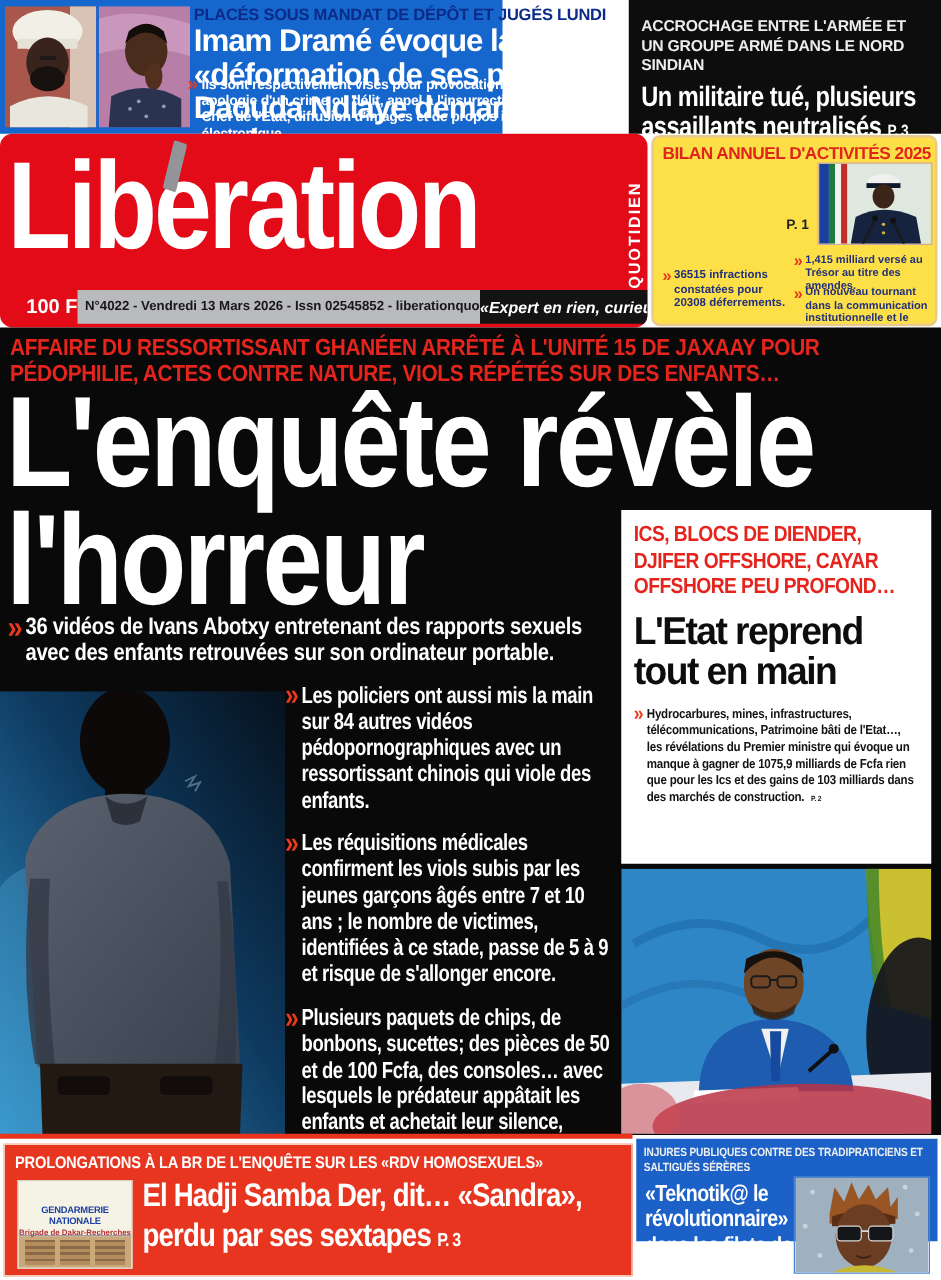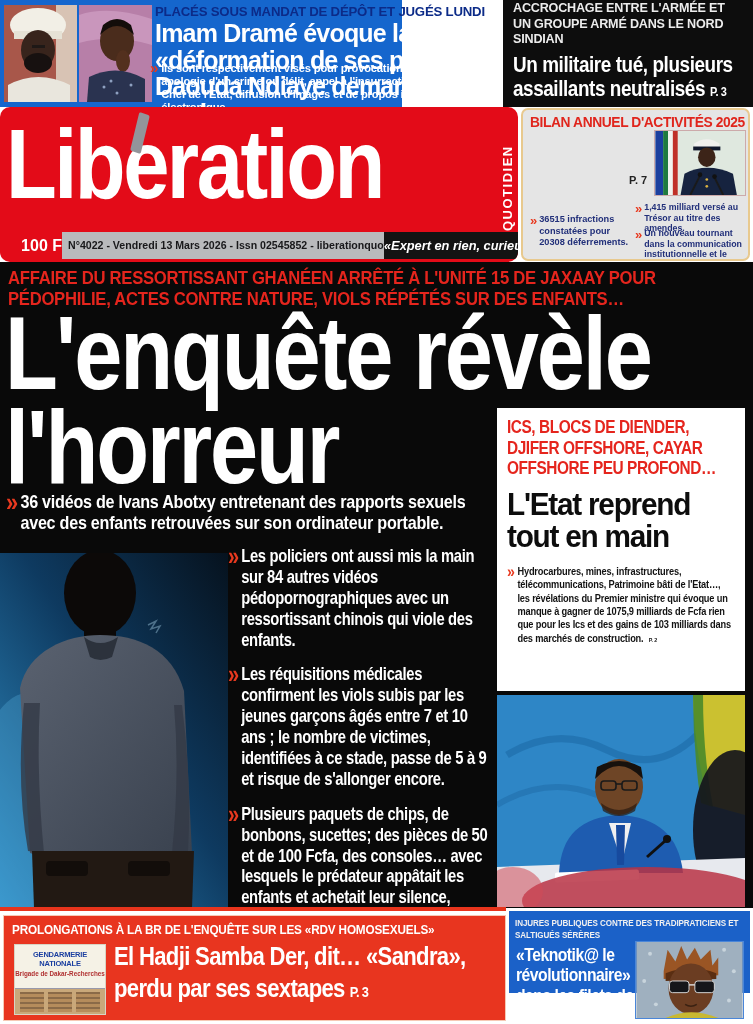--- a/index.html
+++ b/index.html
@@ -12,21 +12,21 @@
   .tl-photos { position:absolute; left:4px; top:5px; width:148px; height:97px; display:flex; gap:2px; }
   .tl-photos svg { display:block; }
   .tl-kicker { position:absolute; left:155px; top:4px; width:344px; color:#0c2b88; font-weight:bold;
                font-size:13.2px; letter-spacing:-0.2px; white-space:nowrap; }
   .tl-headline { position:absolute; left:155px; top:20px; width:344px; color:#fff; font-weight:bold;
                  font-size:25px; letter-spacing:-0.8px; line-height:1.06; }
   .tl-summary { position:absolute; left:150px; top:62px; width:348px; display:flex; color:#fff;
                 font-weight:bold; font-size:11.2px; line-height:1.16; letter-spacing:-0.2px; }
 
   
-  .tr-box { position:absolute; left:503px; top:0; width:250px; height:107px; background:#0d0d0d; padding:1px 10px; }
+  .tr-box { position:absolute; left:503px; top:0; width:250px; height:107px; background:#0d0d0d; padding:14px 10px; }
   .tr-kicker { color:#ececec; font-weight:bold; font-size:12.6px; line-height:1.25; letter-spacing:-0.2px; }
   .tr-headline { margin-top:5px; width:286px; transform:scaleX(0.84); transform-origin:0 0;
                  color:#fff; font-weight:bold; font-size:22.5px; line-height:1.06; letter-spacing:-0.5px; }
 
   
   .masthead { position:absolute; left:0; top:107px; width:518px; height:155px; background:#e30b18; overflow:hidden;border-radius:10px; }
   .logo { position:absolute; left:6px; top:-8px; color:#fff; font-weight:bold; font-size:99px;
           letter-spacing:-3px; transform:scaleX(0.84); transform-origin:0 0; white-space:nowrap; line-height:130px; }
   .e-wrap { position:relative; display:inline-block; }
   .e-accent { position:absolute; left:14px; top:14px; width:13px; height:40px; background:#93949a;
@@ -34,21 +34,21 @@
   .quotidien { position:absolute; right:3px; top:8px; height:116px; color:#fff; font-weight:bold;
                font-size:13px; letter-spacing:1.5px; writing-mode:vertical-rl; transform:rotate(180deg); }
   .mast-bottom { position:absolute; left:0; bottom:3px; width:518px; height:27px; display:flex; }
   .price { width:62px; color:#fff; font-weight:bold; font-size:16px; line-height:27px; padding-left:10px;text-align:right; }
   .issue-line { width:322px; background:#b9babc; color:#18181a; font-weight:bold; font-size:10.6px;
                 line-height:27px; padding:0 6px; white-space:nowrap; overflow:hidden; }
   .slogan { flex:1; background:#131313; color:#fff; font-weight:bold; font-style:italic; font-size:12.8px;
             line-height:27px; text-align:center; white-space:nowrap; overflow:hidden; }
 
   
-  .police-box { position:absolute; left:521px; top:108px; width:229px; height:153px; background:#e5e5e5;
+  .police-box { position:absolute; left:521px; top:108px; width:229px; height:153px; background:#fde047;
                 border:2px solid #e8c98e; border-radius:7px; overflow:hidden; }
   .p-kicker { position:absolute; left:7px; top:5px; color:#e0251c; font-weight:bold; font-size:13.8px;
               letter-spacing:-0.4px; white-space:nowrap; }
   .p-headline { position:absolute; left:7px; top:22px; width:126px; color:#141414; font-weight:bold;
                 font-size:24px; line-height:1.12; letter-spacing:-1.2px; }
   .p-pageref { position:absolute; left:106px; top:64px; color:#222; font-weight:bold; font-size:11px; }
   .p-photo { position:absolute; left:131px; top:20px; width:92px; height:66px; border:1px solid #caa; }
   .p-bullet-left { position:absolute; left:7px; top:104px; width:100px; display:flex; color:#22307a;
                    font-weight:bold; font-size:9.2px; line-height:1.25; }
   .p-bullet-r1 { position:absolute; left:112px; top:92px; width:112px; display:flex; color:#22307a;
@@ -88,21 +88,21 @@
 
   .red-line { position:absolute; left:0; top:907px; width:506px; height:4px; background:#e8341c; }
 
   
   .bl-box { position:absolute; left:3px; top:915px; width:503px; height:106px; background:#e8351f;
             border:1px solid #f6c9b5; padding:6px 8px; }
   .bl-kicker { width:560px; transform:scaleX(0.87); transform-origin:0 0; color:#fff; font-weight:bold;
                font-size:13.5px; letter-spacing:-0.2px; white-space:nowrap; }
   .bl-photo { position:absolute; left:10px; top:28px; width:92px; height:71px; background:#f5f2e6;
               border:1px solid #d8d4c4; overflow:hidden; }
-  .sign-top { height:44px; border-bottom:1px solid #99a; padding-top:5px; text-align:center; }
+  .sign-top { height:44px; border-bottom:1px solid #99a; padding-top:18px; text-align:center; }
   .sign-line1 { color:#1b3fa0; font-weight:bold; font-size:7.5px; letter-spacing:-0.2px; }
   .sign-line2 { color:#b03030; font-weight:bold; font-size:6.3px; margin-top:2px; }
   .sign-bottom { height:26px; background:#c9a87a; display:flex; gap:4px; padding:3px 5px; }
   .sign-window { flex:1; background:repeating-linear-gradient(#8a6a48 0 2px, #b58c5c 2px 5px); }
   .bl-headline { position:absolute; left:110px; top:25px; width:460px; transform:scaleX(0.85); transform-origin:0 0;
                  color:#fff; font-weight:bold; font-size:26px; line-height:1.22; letter-spacing:-0.8px; }
 
   
   .br-box { position:absolute; left:509px; top:911px; width:241px; height:82px; background:#1b61c8; padding:6px 6px; }
   .br-kicker { width:280px; transform:scaleX(0.85); transform-origin:0 0; color:#f0f0f0; font-weight:bold;
@@ -159,21 +159,21 @@
     <div class="quotidien">QUOTIDIEN</div>
     <div class="mast-bottom">
       <div class="price">100 F</div>
       <div class="issue-line">N°4022 - Vendredi 13 Mars 2026 - Issn 02545852 - liberationquotidien@gmail.com</div>
       <div class="slogan">«Expert en rien, curieux de tout»</div>
     </div>
   </div>
 
   <div class="police-box">
     <div class="p-kicker">BILAN ANNUEL D'ACTIVITÉS 2025</div>
-    <div class="p-pageref">P. 7</div>
+    <div class="p-pageref">P. 1</div>
     <svg class="p-photo" viewBox="0 0 92 66" width="92" height="66">
       <rect width="92" height="66" fill="#dfe8df"></rect>
       <rect x="0" width="8" height="66" fill="#1b3f9f"></rect>
       <rect x="8" width="5" height="66" fill="#1f7a3f"></rect>
       <rect x="13" width="5" height="66" fill="#f2f2ee"></rect>
       <rect x="18" width="5" height="66" fill="#c03028"></rect>
       <path d="M40,13 Q53,4 66,13 L66,18 L40,18 Z" fill="#f0f0ee"></path>
       <rect x="39" y="16" width="28" height="4" fill="#10182c"></rect>
       <ellipse cx="53" cy="27" rx="9" ry="10" fill="#3c2418"></ellipse>
       <path d="M26,66 L30,44 Q53,32 80,44 L84,66 Z" fill="#16233f"></path>

